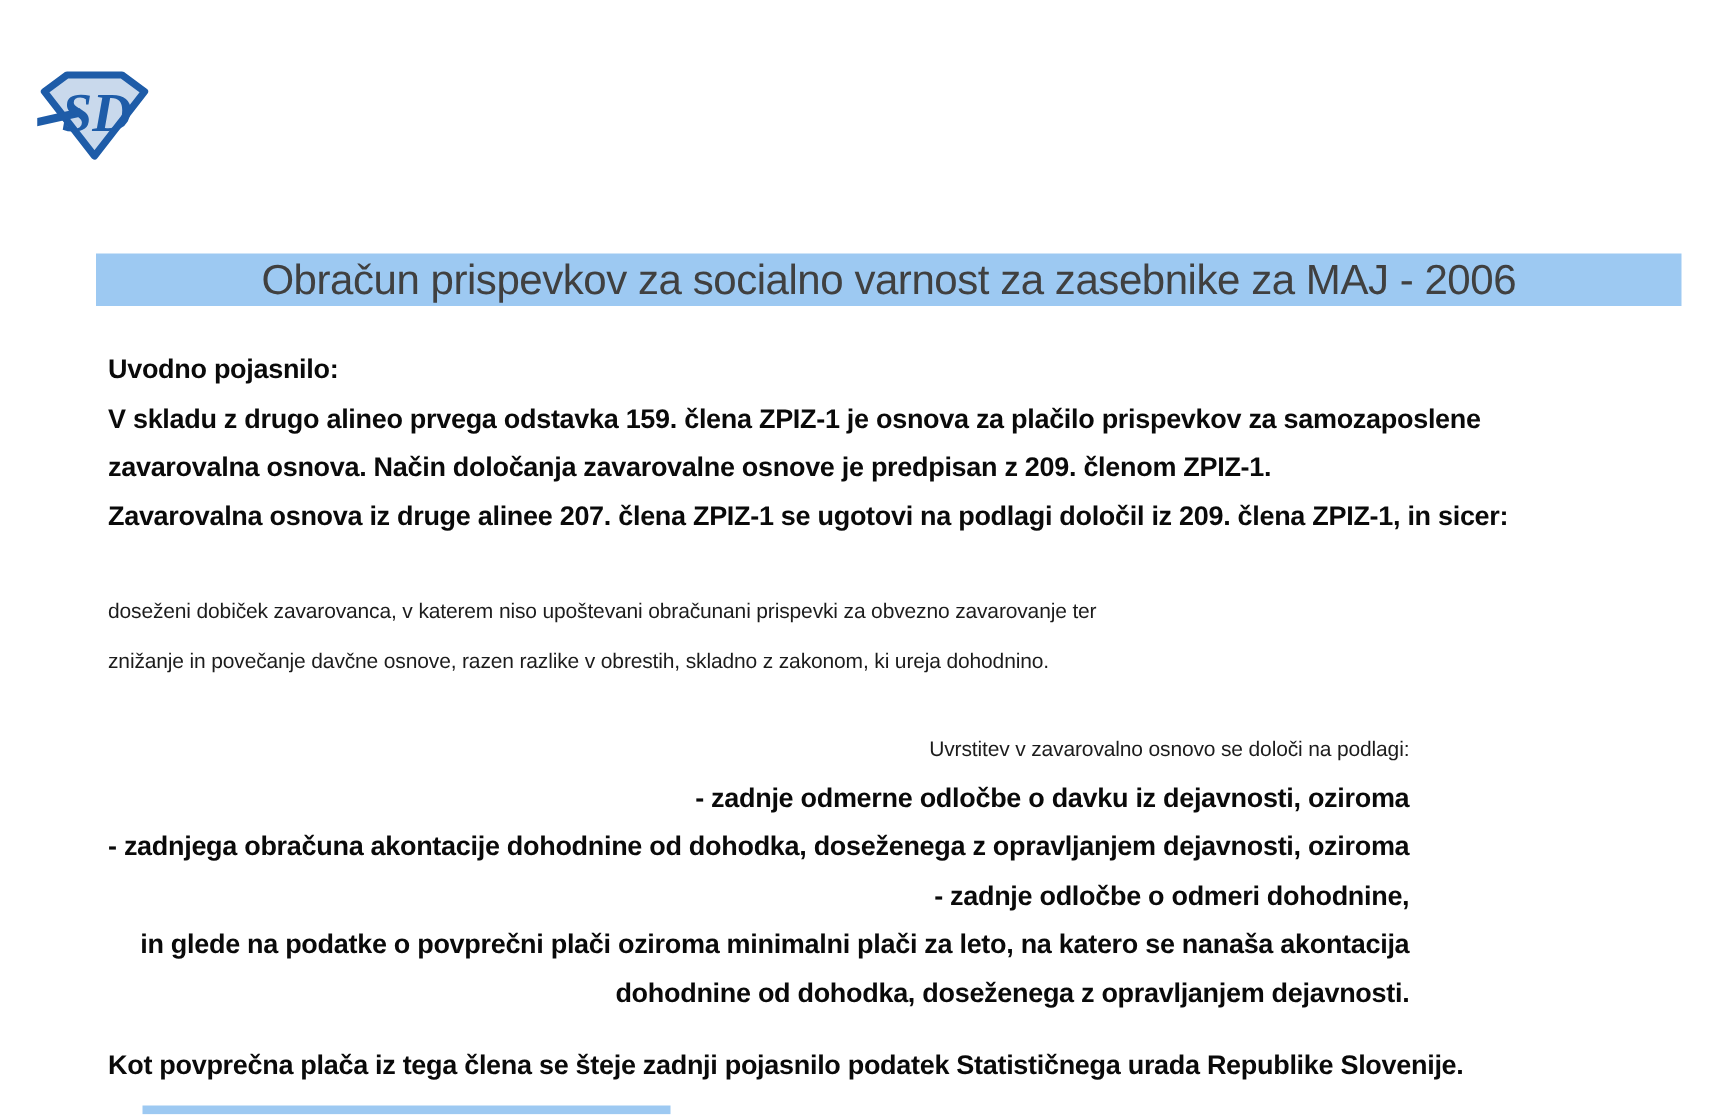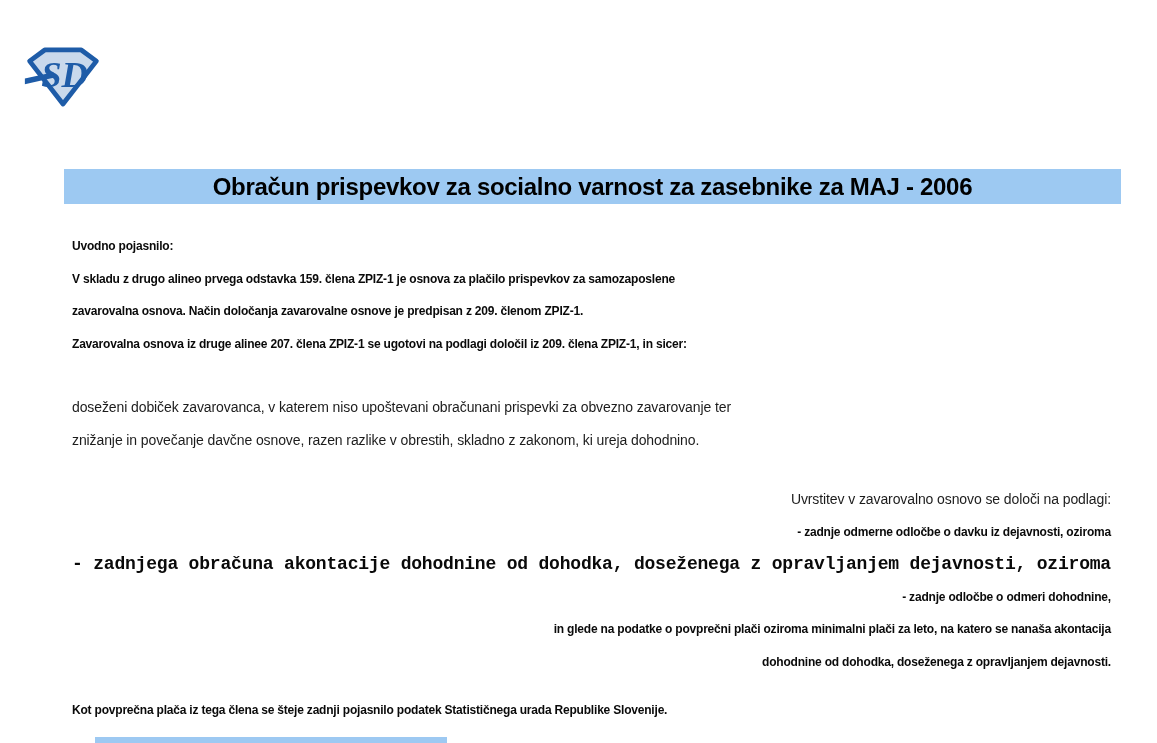--- a/index.html
+++ b/index.html
@@ -25,39 +25,39 @@
     left: 64px;
     top: 169px;
     width: 1057px;
     height: 35px;
     background: #9dc9f2;
     display: flex;
     align-items: center;
     justify-content: center;
   }
   .header-bar .title {
-    font-size: 24px;
-    font-weight: bold;
+    font-size: 28px;
+    font-weight: normal;
     letter-spacing: -0.3px;
-    color: #000000;
+    color: #404040;
     white-space: nowrap;
   }
   .textblock {
     position: absolute;
     left: 72px;
     white-space: nowrap;
   }
   .line {
     display: block;
     height: 32.5px;
     line-height: 32.5px;
     white-space: nowrap;
   }
-  .b17 { font-size: 12px; font-weight: bold; letter-spacing: -0.2px; }
-  .b18 { font-size: 18px; font-weight: bold; letter-spacing: -0.2px; font-family: Liberation Mono, monospace; }
+  .b17 { font-size: 18px; font-weight: bold; letter-spacing: -0.2px; }
+  .b18 { font-size: 18px; font-weight: bold; letter-spacing: -0.2px; }
   .r15 { font-size: 14px; font-weight: normal; letter-spacing: -0.1px; color: #1c1c1c; }
   .intro-block   { top: 230px; }
   .profit-block  { top: 391px; }
   .class-block   { top: 483px; text-align: right; }
   .wage-block    { top: 694px; }
   .next-bar {
     position: absolute;
     left: 95px;
     top: 737px;
     width: 352px;

